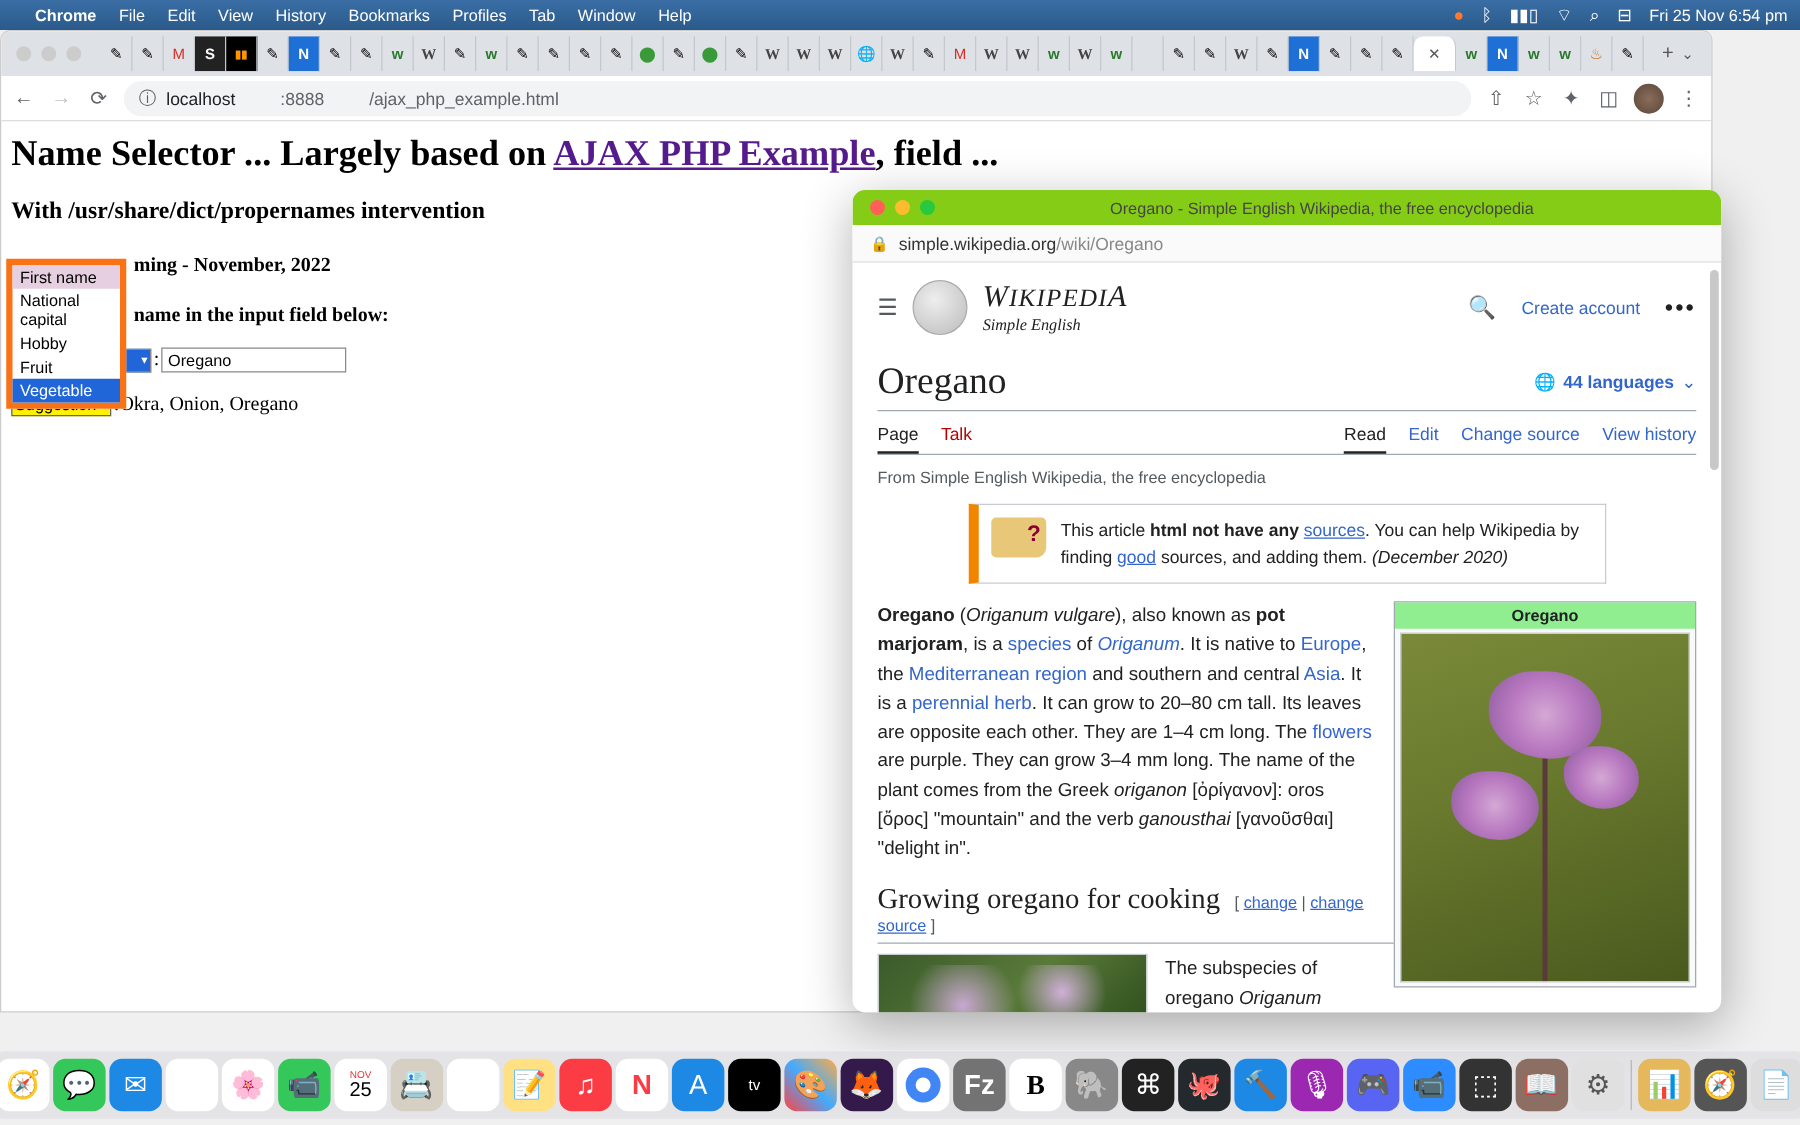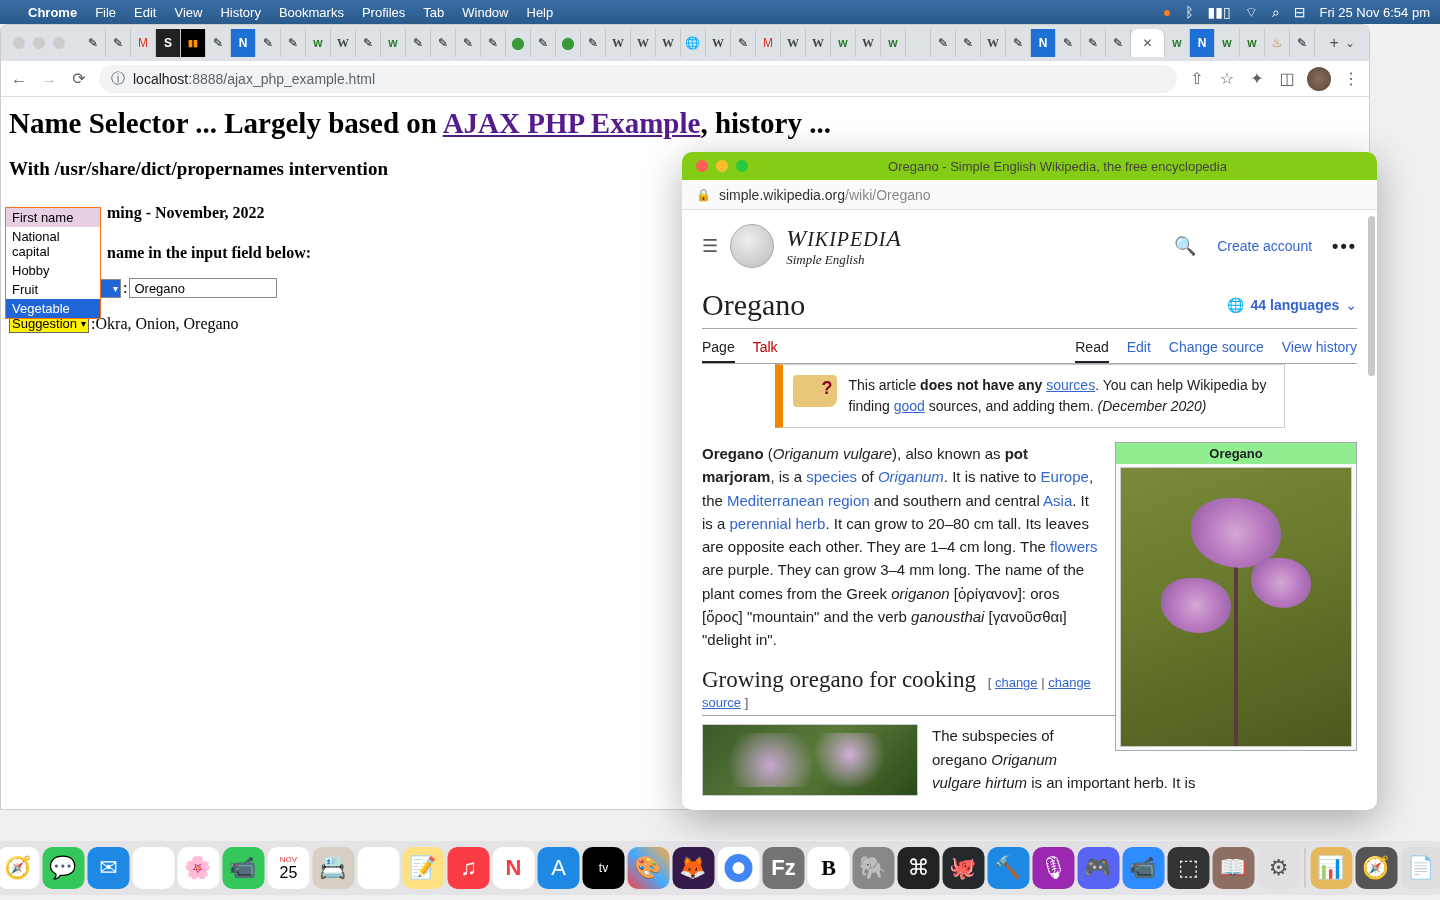--- a/index.html
+++ b/index.html
@@ -26,32 +26,32 @@
 .tab-fav.n { background-color: #1e6fd6; color: #fff; font-weight: bold; }
 .tab-close { margin: 0 4px; font-size: 12px; color: #555; }
 .tab-plus { margin-left: 6px; font-size: 16px; color: #555; }
 .tab-dropdown { margin-left: auto; font-size: 12px; color: #555; padding: 0 6px; }
 
 .chrome-toolbar { height: 36px; background: #fff; border-bottom: 1px solid #ddd; display: flex; align-items: center; padding: 0 8px; gap: 10px; }
 .nav-icon { color: #5f6368; font-size: 16px; width: 20px; text-align: center; }
 .addressbar { flex: 1; height: 28px; background: #f1f3f4; border-radius: 14px; display: flex; align-items: center; padding: 0 12px; font-size: 14px; color: #202124; gap: 8px; }
 .addressbar .info-icon { color: #5f6368; }
 .addressbar .host { color: #202124; }
-.addressbar .path { color: #5f6368; }
+.addressbar .path { color: #5f6368; padding-left: 36px; }
 .toolbar-icon { color: #5f6368; font-size: 16px; width: 20px; text-align: center; }
 .avatar { width: 24px; height: 24px; border-radius: 50%; background: radial-gradient(circle, #8a6d5a, #5a4638); }
 
 .page { padding: 10px 8px; font-family: "Times New Roman", serif; color: #000; }
 .page h1 { font-size: 29px; font-weight: bold; margin-bottom: 18px; }
 .page h1 a { color: #551a8b; text-decoration: underline; }
 .page h2 { font-size: 19px; font-weight: bold; margin-bottom: 14px; }
 .page h3 { font-size: 16px; font-weight: bold; margin-bottom: 14px; }
 .page .bold-line { font-weight: bold; margin-bottom: 14px; font-size: 16px; }
 
-.select-open { position: absolute; top: 182px; left: 4px; width: 96px; background: #fff; border: 1px solid #f97316; font-family: -apple-system, sans-serif; font-size: 13px; z-index: 5; }
+.select-open { position: absolute; top: 182px; left: 4px; width: 96px; background: #fff; border: 5px solid #f97316; font-family: -apple-system, sans-serif; font-size: 13px; z-index: 5; }
 .select-open .opt { padding: 2px 6px; }
 .select-open .opt.hl { background: #e6cfe0; }
 .select-open .opt.sel { background: #2166d8; color: #fff; }
 
 .inline-row { display: flex; align-items: center; gap: 2px; margin-bottom: 14px; }
 .fake-select { border: 1px solid #888; background: #efefef; font-family: -apple-system, sans-serif; font-size: 13px; padding: 1px 2px; display: inline-flex; align-items: center; gap: 4px; }
 .fake-select .caret { font-size: 10px; }
 .text-input { border: 1px solid #888; font-family: -apple-system, sans-serif; font-size: 13px; padding: 1px 4px; width: 148px; height: 20px; }
 .suggestion-select { background: #fff200; border: 1px solid #666; }
 .sugg-text { font-family: "Times New Roman", serif; font-size: 16px; }
@@ -225,21 +225,21 @@
     <span class="toolbar-icon">⇧</span>
     <span class="toolbar-icon">☆</span>
     <span class="toolbar-icon">✦</span>
     <span class="toolbar-icon">◫</span>
     <div class="avatar"></div>
     <span class="toolbar-icon">⋮</span>
   </div>
 
   <div class="page">
     <h1>
-      <span>Name Selector ... Largely based on </span><a href="#">AJAX PHP Example</a><span>, history ...</span>
+      <span>Name Selector ... Largely based on </span><a href="#">AJAX PHP Example</a><span>, field ...</span>
     </h1>
     <h2>With /usr/share/dict/propernames intervention</h2>
     <h3 style="margin-left:98px;margin-top:24px">ming - November, 2022</h3>
     <div class="bold-line" style="margin-left:98px;margin-top:22px">name in the input field below:</div>
 
     <div class="inline-row" style="margin-top:16px">
       <span class="fake-select" style="background:#2166d8;color:#fff;width:112px;justify-content:space-between">
         <span>Vegetable</span>
           <span class="caret">▾</span>
       </span>
@@ -309,25 +309,26 @@
         <span class="tab talk">Talk</span>
       </div>
       <div class="right">
         <span class="tab active">Read</span>
         <span class="tab">Edit</span>
         <span class="tab">Change source</span>
         <span class="tab">View history</span>
       </div>
     </div>
 
+    <div class="from-line">From Simple English Wikipedia, the free encyclopedia</div>
 
     <div class="notice-box">
       <div class="notice-icon"></div>
       <div>
-        <span>This article </span><b>does not have any </b><a href="#">sources</a><span>. You can help Wikipedia by finding </span><a href="#">good</a><span> sources, and adding them. </span><span class="date">(December 2020)</span>
+        <span>This article </span><b>html not have any </b><a href="#">sources</a><span>. You can help Wikipedia by finding </span><a href="#">good</a><span> sources, and adding them. </span><span class="date">(December 2020)</span>
       </div>
     </div>
 
     <div class="infobox">
       <div class="infobox-title">Oregano</div>
       <div class="infobox-img">
         <div class="stem"></div>
         <div class="bloom" style="top:30px;left:70px;width:90px;height:70px"></div>
         <div class="bloom" style="top:110px;left:40px;width:70px;height:55px"></div>
         <div class="bloom" style="top:90px;left:130px;width:60px;height:50px"></div>

